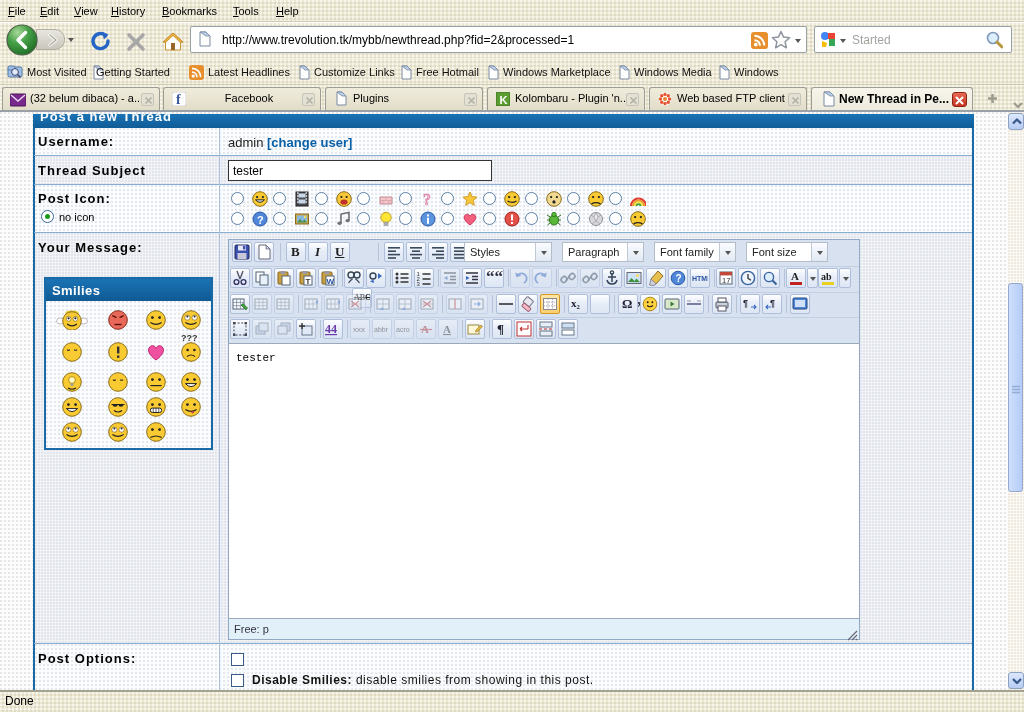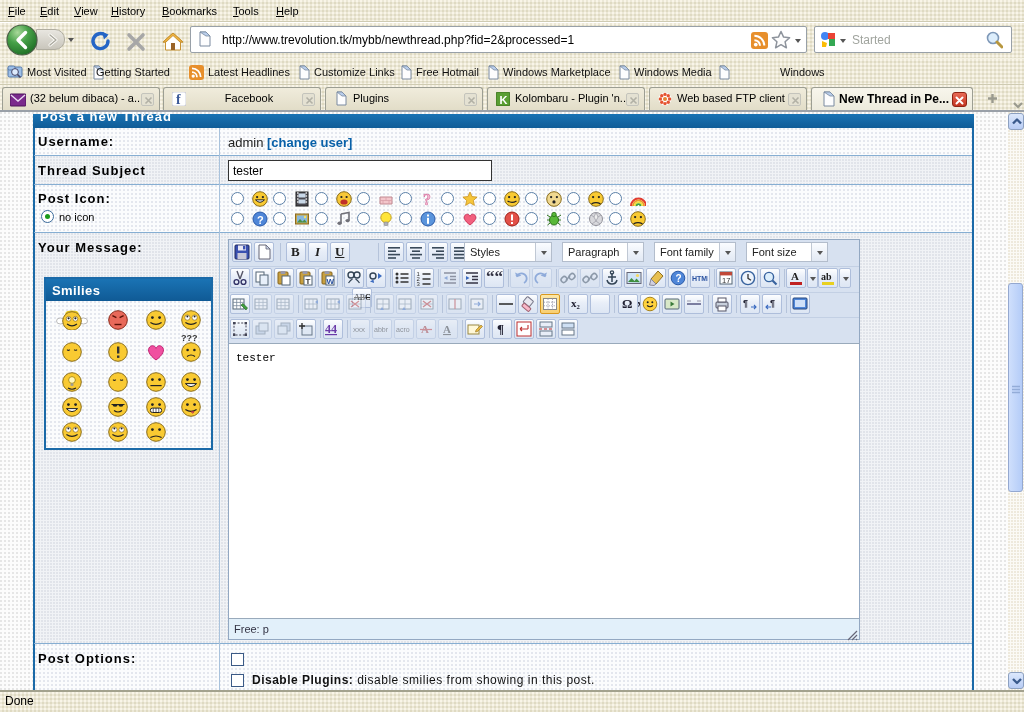--- a/index.html
+++ b/index.html
@@ -139,21 +139,21 @@
 <span class="bm" style="left:503px;">Windows Marketplace</span>
 <div class="abs" style="left:617px;top:6px"><svg width="14" height="15" viewBox="0 0 14 15" style="">
         <path d="M3 1 h5 l4 4 v9 h-9 z" fill="#fdfdfe" stroke="#7a8aa0" stroke-width="1"></path>
         <path d="M3 1 h5 l4 4 h-4 z" fill="#b9cdeb" stroke="#7a8aa0" stroke-width="0.8"></path>
       </svg></div>
 <span class="bm" style="left:634px;">Windows Media</span>
 <div class="abs" style="left:717px;top:6px"><svg width="14" height="15" viewBox="0 0 14 15" style="">
         <path d="M3 1 h5 l4 4 v9 h-9 z" fill="#fdfdfe" stroke="#7a8aa0" stroke-width="1"></path>
         <path d="M3 1 h5 l4 4 h-4 z" fill="#b9cdeb" stroke="#7a8aa0" stroke-width="0.8"></path>
       </svg></div>
-<span class="bm" style="left:734px;margin-left:46px;">Windows</span>
+<span class="bm" style="left:734px;">Windows</span>
 </div>
 <div class="abs tan" style="left:0;top:85px;width:1024px;height:25px;"></div>
 <div class="abs" style="left:0;top:110px;width:1024px;height:2px;background:#9aa0a8;"></div>
 <div class="tab" style="left:2px;width:158px;">
     <div class="abs" style="left:7px;top:5px;"><svg width="16" height="14" viewBox="0 0 16 14" style="">
         <rect x="0" y="1" width="16" height="12" rx="1" fill="#7a2a8c" stroke="#4a1458" stroke-width="1"></rect>
         <path d="M1 2 L8 8 L15 2" fill="none" stroke="#e8d8f0" stroke-width="1.4"></path>
       </svg></div>
     <span class="tabtxt" style="left:27px;width:116px;">(32 belum dibaca) - a...</span>
     <div class="tclose" style="right:5px;">
@@ -1021,21 +1021,21 @@
 <div class="abs" style="left:229px;top:231px;width:630px;height:275px;background:#fff;border-top:1px solid #9ab;"></div>
 <div class="abs" style="left:236px;top:240px;font-family:'Liberation Mono',monospace;font-size:11px;color:#000;">tester</div>
 <div class="abs" style="left:229px;top:506px;width:630px;height:21px;background:#e2f0fa;border-top:1px solid #9ab;"></div>
 <div class="abs" style="left:234px;top:511px;font-size:11px;color:#334;">Free: p</div>
 <div class="abs" style="left:847px;top:515px;"><svg width="11" height="11" viewBox="0 0 11 11" style="">
         <path d="M10 1 L1 10 M10 5 L5 10 M10 9 L9 10" stroke="#667" stroke-width="1.2"></path>
       </svg></div>
 <div class="lbl" style="top:539px;">Post Options:</div>
 <div class="cb" style="left:231px;top:541px;"></div>
 <div class="cb" style="left:231px;top:562px;"></div>
-<div class="abs" style="left:252px;top:561px;font-size:12px;letter-spacing:.5px;color:#111;"><b>Disable Plugins:</b> disable smilies from showing in this post.</div>
+<div class="abs" style="left:252px;top:561px;font-size:12px;letter-spacing:.5px;color:#111;"><b>Disable Smilies:</b> disable smilies from showing in this post.</div>
 </div>
 <div class="abs" style="left:1008px;top:112px;width:16px;height:578px;background-color:#fbfaf6;background-image:radial-gradient(circle at 1px 1px,#eee9dc 26%,rgba(0,0,0,0) 29%);background-size:3px 3px;"></div>
 <div class="abs" style="left:1008px;top:113px;width:16px;height:17px;border-radius:3px;border:1px solid #8ca0c0;background:linear-gradient(#dce8fc,#b8ccf4);"><svg width="16" height="15" viewBox="0 0 16 15" style="">
       <path d="M4 9.5 l4 -4 4 4" fill="none" stroke="#3a5a8c" stroke-width="2.4" stroke-linejoin="round"></path>
     </svg></div>
 <div class="abs" style="left:1008px;top:672px;width:16px;height:17px;border-radius:3px;border:1px solid #8ca0c0;background:linear-gradient(#dce8fc,#b8ccf4);"><svg width="16" height="15" viewBox="0 0 16 15" style="">
       <path d="M4 6 l4 4 4 -4" fill="none" stroke="#3a5a8c" stroke-width="2.4" stroke-linejoin="round"></path>
     </svg></div>
 <div class="abs" style="left:1008px;top:283px;width:15px;height:209px;border-radius:3px;border:1px solid #94a8d0;background:linear-gradient(90deg,#cfdffc,#b4ccf8);"></div>
 <div class="abs" style="left:1011px;top:381px;"><svg width="10" height="10" viewBox="0 0 10 10" style="">

